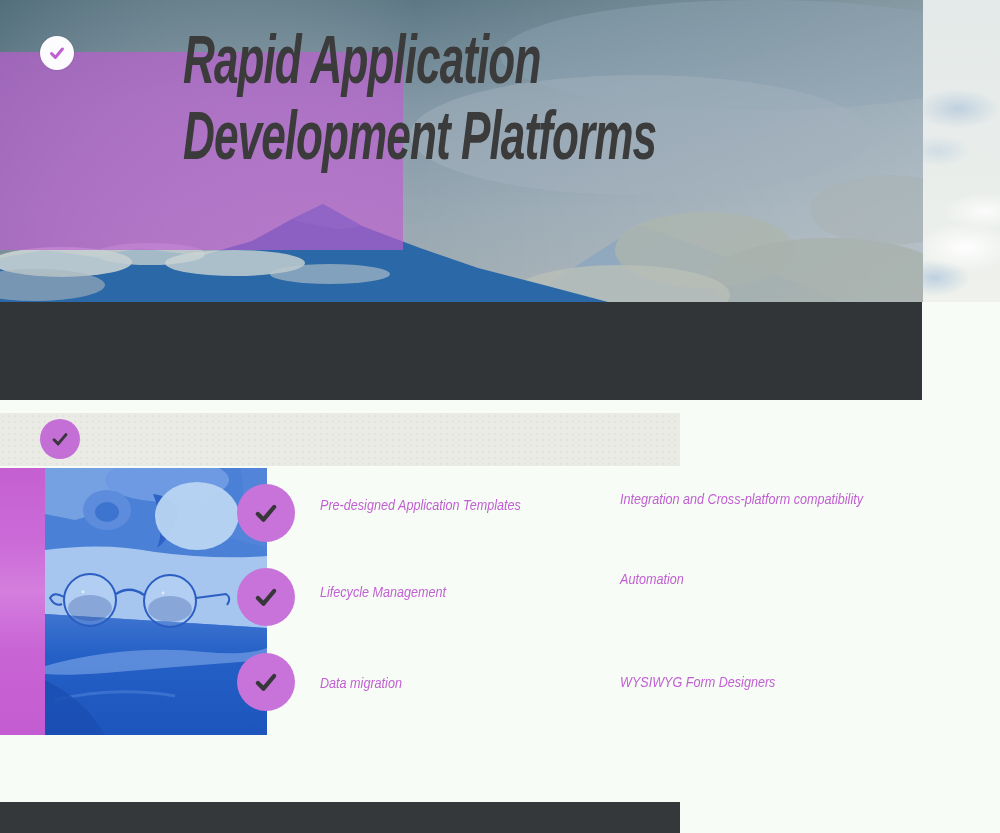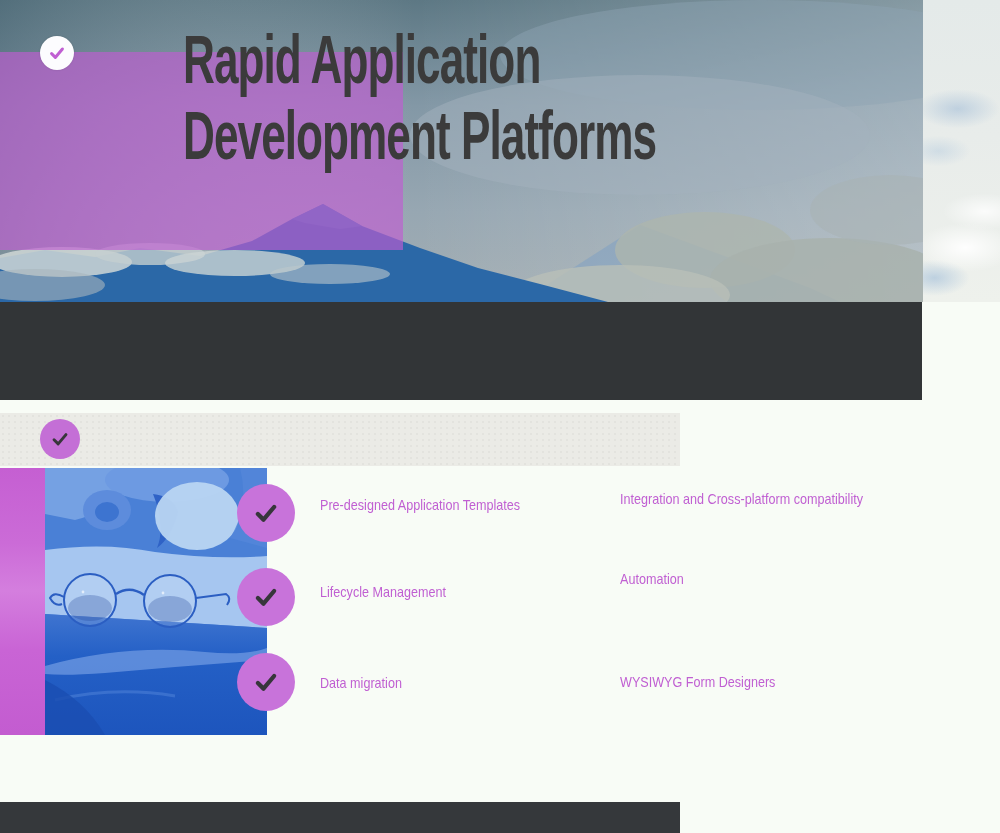--- a/index.html
+++ b/index.html
@@ -1,18 +1,18 @@
 <!DOCTYPE html>
 <html><head>
 <meta charset="utf-8">
 <style>
   html,body{margin:0;padding:0;background:#f8fcf6;}
   .canvas{
     position:relative;width:1000px;height:833px;overflow:hidden;
-    background:#f8fcf6;font-family:"Liberation Sans","DejaVu Sans",sans-serif;
+    background:#f8fcf6;font-family:"Liberation Sans","DejaVu Sans",sans-serif;font-style:italic;
   }
   
   .hero-photo{position:absolute;left:0;top:0;width:923px;height:302px;display:block;}
   .hero-strip{
     position:absolute;left:923px;top:0;width:77px;height:302px;
     background:
       radial-gradient(60px 28px at 45% 36%, rgba(158,186,214,.55), transparent 70%),
       radial-gradient(46px 22px at 20% 50%, rgba(170,196,220,.4), transparent 70%),
       radial-gradient(70px 34px at 55% 82%, rgba(255,255,255,.95), transparent 72%),
       radial-gradient(50px 26px at 15% 92%, rgba(150,182,214,.55), transparent 70%),

